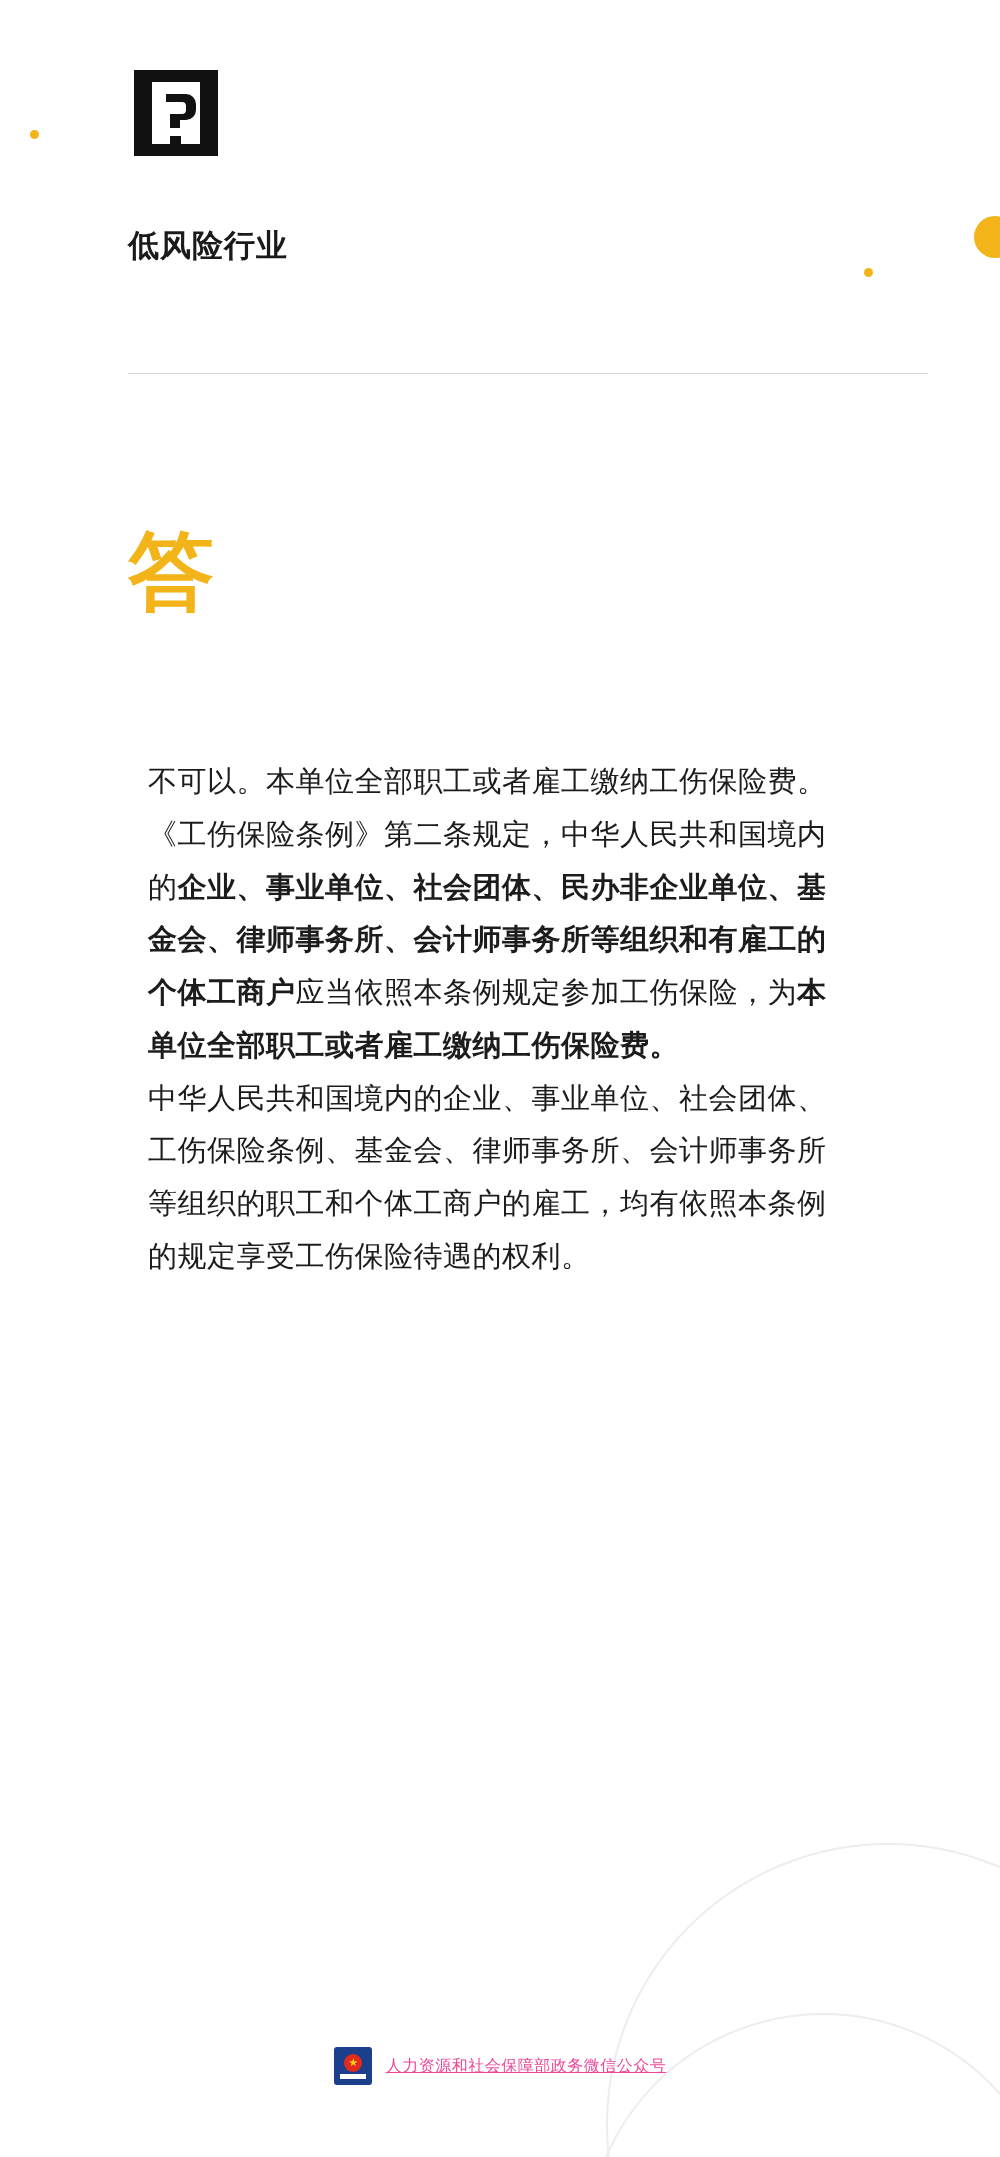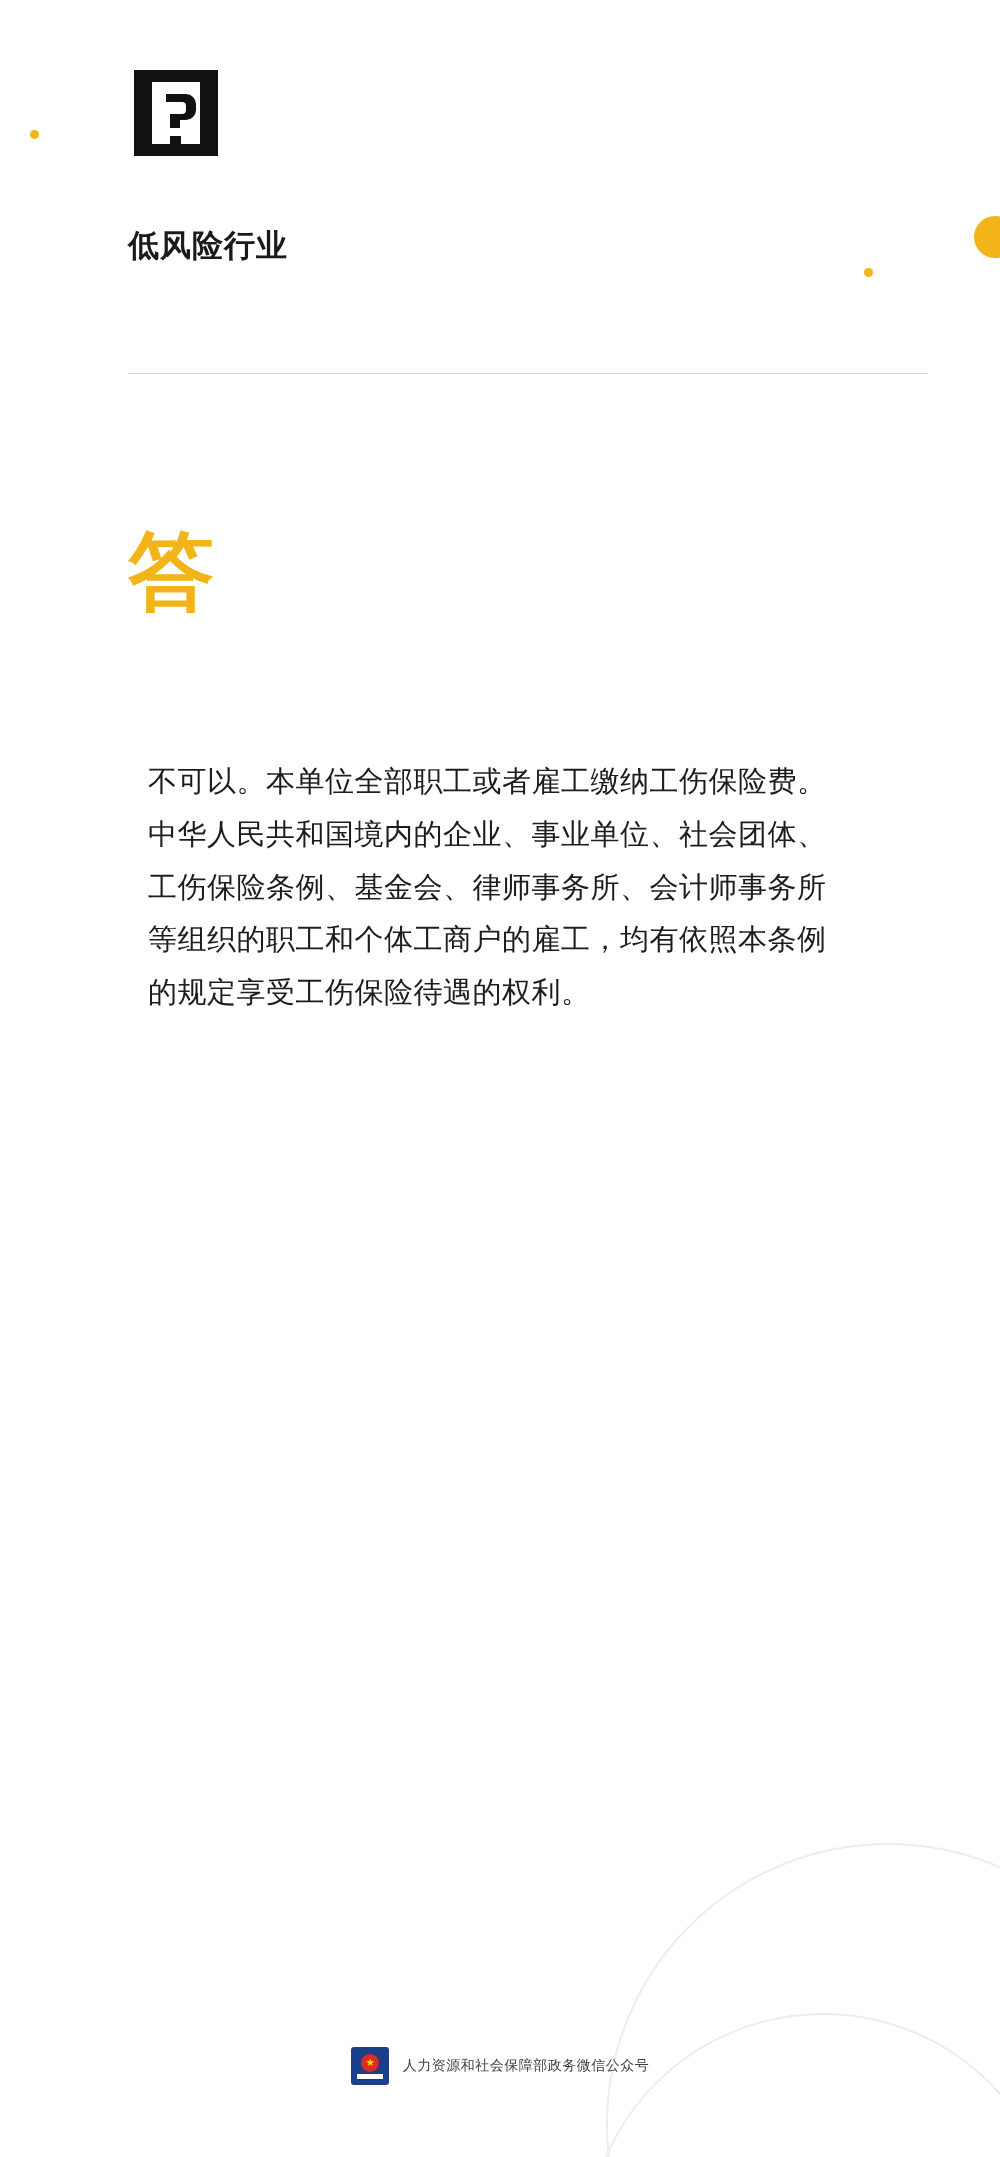--- a/index.html
+++ b/index.html
@@ -174,23 +174,24 @@
     background: #f5d020;
     clip-path: polygon(50% 0%, 61% 35%, 98% 35%, 68% 57%, 79% 91%, 50% 70%, 21% 91%, 32% 57%, 2% 35%, 39% 35%);
   }
   .footer-logo .bar {
     width: 26px;
     height: 5px;
     background: #ffffff;
     margin-top: 2px;
   }
   .footer-text {
-    font-size: 14px;
-    color: #404040;
+    font-size: 16px;
+    color: #ec4899;
     letter-spacing: 0.5px;
+    text-decoration: underline;
   }
 </style>
 </head>
 <body>
 
 <div class="page">
 
   <div class="dot dot-left"></div>
   <div class="dot dot-mid"></div>
   <div class="dot dot-big"></div>
@@ -212,20 +213,21 @@
   <div class="q-title">
     <div class="q-line">低风险行业</div>
   </div>
 
   <div class="divider"></div>
 
   <div class="a-glyph">答</div>
 
   <div class="body">
     <p><span>不可以。本单位全部职工或者雇工缴纳工伤保险费。</span></p>
+    <p><span>《工伤保险条例》第二条规定，中华人民共和国境内的</span><b>企业、事业单位、社会团体、民办非企业单位、基金会、律师事务所、会计师事务所等组织和有雇工的个体工商户</b><span>应当依照本条例规定参加工伤保险，为</span><b>本单位全部职工或者雇工缴纳工伤保险费。</b></p>
     <p><span>中华人民共和国境内的企业、事业单位、社会团体、工伤保险条例、基金会、律师事务所、会计师事务所等组织的职工和个体工商户的雇工，均有依照本条例的规定享受工伤保险待遇的权利。</span></p>
   </div>
 
   <div class="footer">
     <div class="footer-logo">
       <span class="emblem"></span>
       <span class="bar"></span>
     </div>
     <div class="footer-text">人力资源和社会保障部政务微信公众号</div>
   </div>

